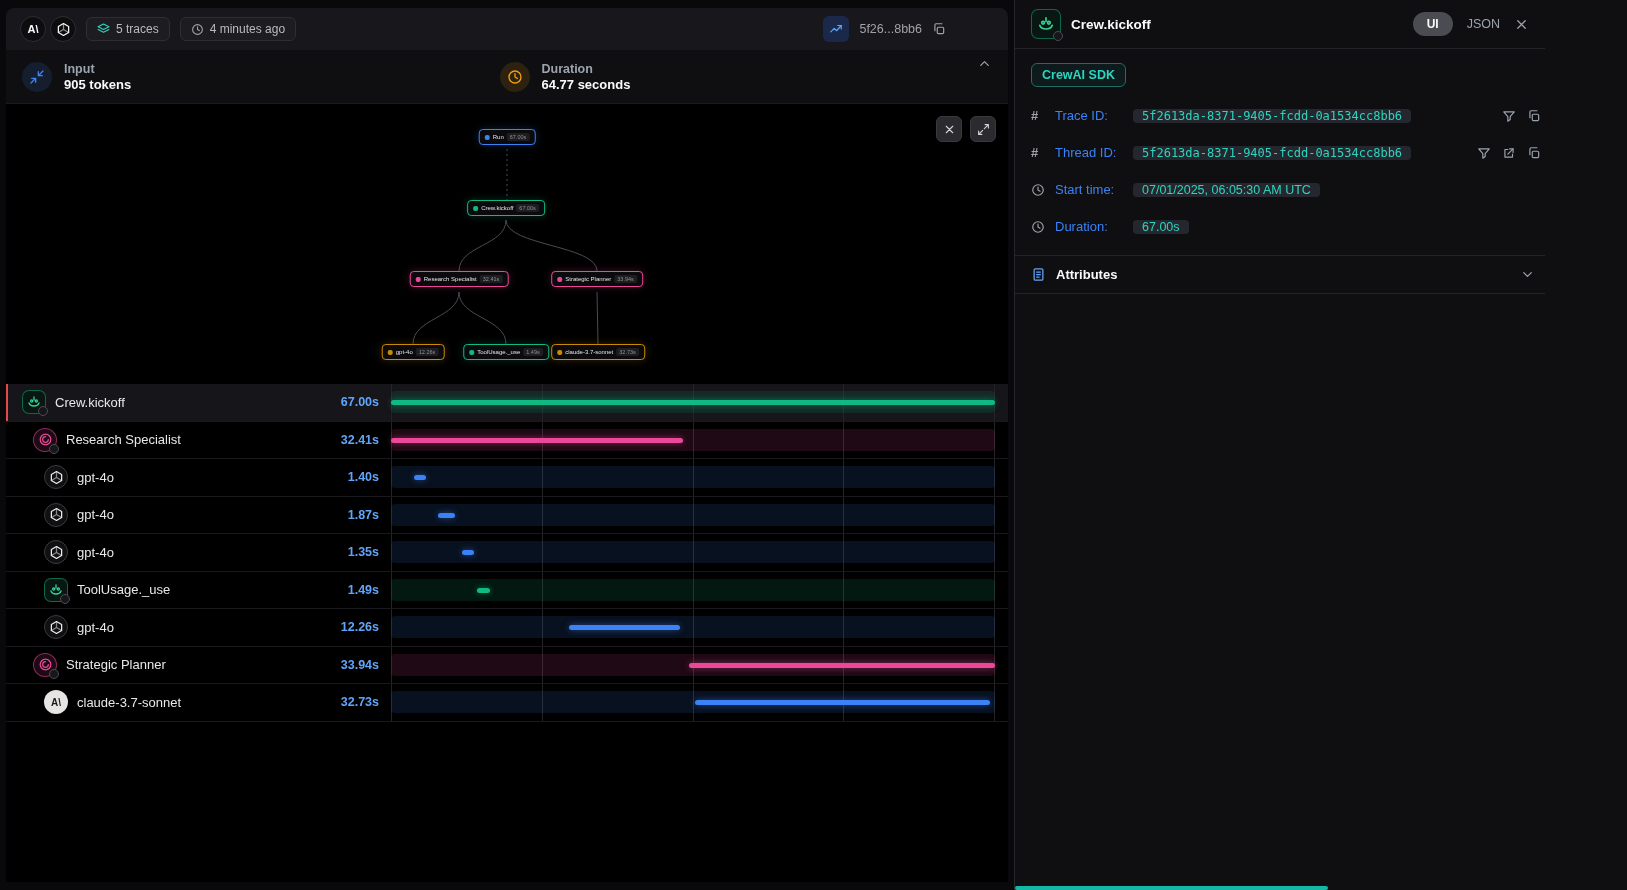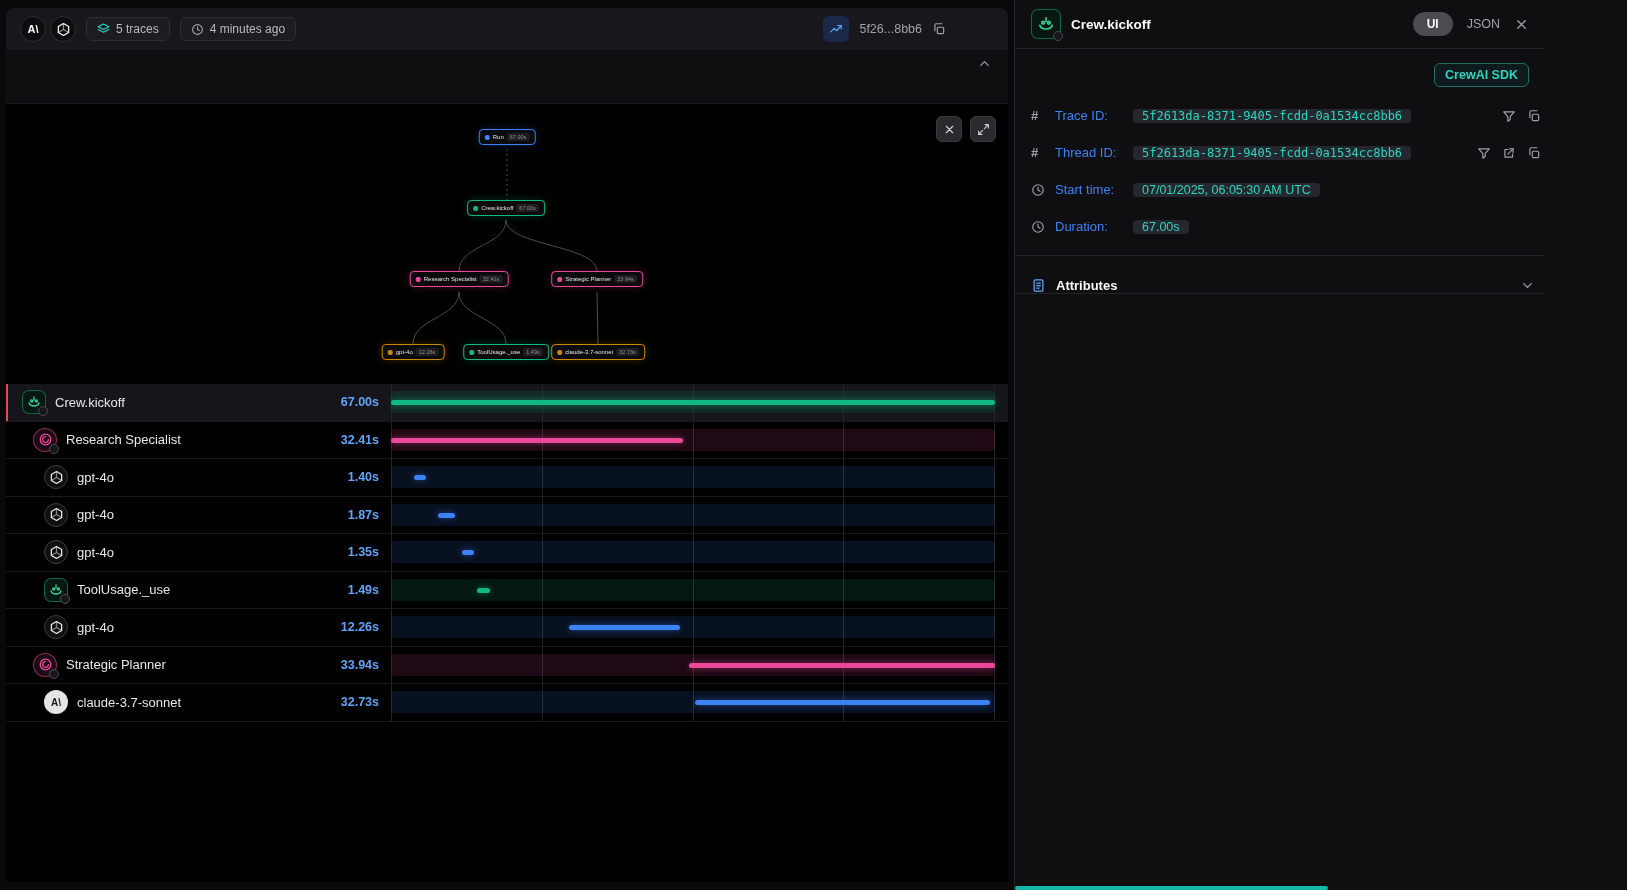--- a/index.html
+++ b/index.html
@@ -70,32 +70,32 @@
 
   
   .sidebar { flex:1; background:#0f0f12; border-left:1px solid #26262b; position:relative; }
   .sb-inner { width:530px; }
   .sb-header { height:49px; display:flex; align-items:center; gap:10px; padding:0 16px; border-bottom:1px solid #232328; }
   .sb-title { font-size:13.5px; font-weight:700; color:#fafafa; }
   .sb-right { margin-left:auto; display:flex; align-items:center; gap:14px; }
   .tab-ui { background:#4b4b52; color:#fafafa; font-size:12px; font-weight:600; padding:5px 14px;
             border-radius:999px; border:none; cursor:pointer; }
   .tab-json { background:none; border:none; color:#9ca3af; font-size:12.5px; cursor:pointer; }
-  .sb-sdk-row { display:flex; justify-content:flex-end; padding:14px 16px 10px; }
+  .sb-sdk-row { display:flex; justify-content:flex-start; padding:14px 16px 10px; }
   .sdk-badge { color:#2dd4bf; border:1px solid #1d6f63; background:rgba(20,184,166,.07); font-size:12.5px;
                font-weight:700; padding:4px 10px; border-radius:6px; cursor:pointer; }
   .f-row { height:37px; display:flex; align-items:center; padding:0 16px; position:relative; }
   .f-icon { width:24px; flex:none; color:#a1a1aa; display:flex; align-items:center; }
   .hash { font-size:13px; font-weight:700; color:#a1a1aa; font-style:normal; }
   .f-label { min-width:70px; margin-right:8px; font-size:13px; color:#3b82f6; }
   .f-value { background:#24282e; color:#2dd4bf; font-size:12.5px; padding:0 9px; border-radius:4px; white-space:nowrap; }
   .f-value.mono { font-family:"DejaVu Sans Mono", monospace; font-size:12px; }
   .f-actions { position:absolute; right:4px; display:flex; gap:11px; }
   .sb-attrs { margin-top:10px; height:39px; border-top:1px solid #232328; border-bottom:1px solid #232328;
-              display:flex; align-items:flex-end; gap:10px; padding:0 16px; cursor:pointer; }
+              display:flex; align-items:center; gap:10px; padding:0 16px; cursor:pointer; }
   .attrs-label { font-size:13px; font-weight:700; color:#fafafa; }
   .attrs-chev { margin-left:auto; margin-right:-6px; color:#a1a1aa; display:flex; }
   .sb-scrollbar { position:absolute; left:0; bottom:0; width:313px; height:4px; background:#14b8a6; border-radius:2px; cursor:pointer; }
 </style>
 </head>
 <body>
 
 <div class="app">
 
   <div class="main">
@@ -143,20 +143,43 @@
                   <rect x="9" y="9" width="11" height="11" rx="2"></rect>
                   <path d="M5 15V5a2 2 0 0 1 2-2h10"></path>
                 </svg>
               </span>
             </button>
         </span>
       </div>
 
       <div class="stats-bar">
         <div id="stats-row">
+            <div class="stat">
+              <span class="stat-ic" style="background:rgba(59,130,246,0.13)">
+                <svg width="16" height="16" viewBox="0 0 24 24" fill="none" stroke="#3b82f6" stroke-width="2" stroke-linecap="round" stroke-linejoin="round">
+                  <path d="M4 14h6v6M20 10h-6V4M14 10l7-7M3 21l7-7"></path>
+                </svg>
+              </span>
+              <span class="stat-texts">
+                <span class="stat-label">Input</span>
+                <span class="stat-value">905 tokens</span>
+              </span>
+            </div>
+            <div class="stat">
+              <span class="stat-ic" style="background:rgba(245,158,11,0.13)">
+                <svg width="16" height="16" viewBox="0 0 24 24" fill="none" stroke="#f59e0b" stroke-width="2" stroke-linecap="round" stroke-linejoin="round">
+                  <circle cx="12" cy="12" r="9"></circle>
+                  <path d="M12 7v5l3.5 2"></path>
+                </svg>
+              </span>
+              <span class="stat-texts">
+                <span class="stat-label">Duration</span>
+                <span class="stat-value">64.77 seconds</span>
+              </span>
+            </div>
           </div>
         <button class="icon-btn chev-up">
             <span style="display:flex">
               <svg width="15" height="15" viewBox="0 0 24 24" fill="none" stroke="#a1a1aa" stroke-width="2" stroke-linecap="round" stroke-linejoin="round">
                 <path d="M6 15l6-6 6 6"></path>
               </svg>
             </span>
           </button>
       </div>
 

